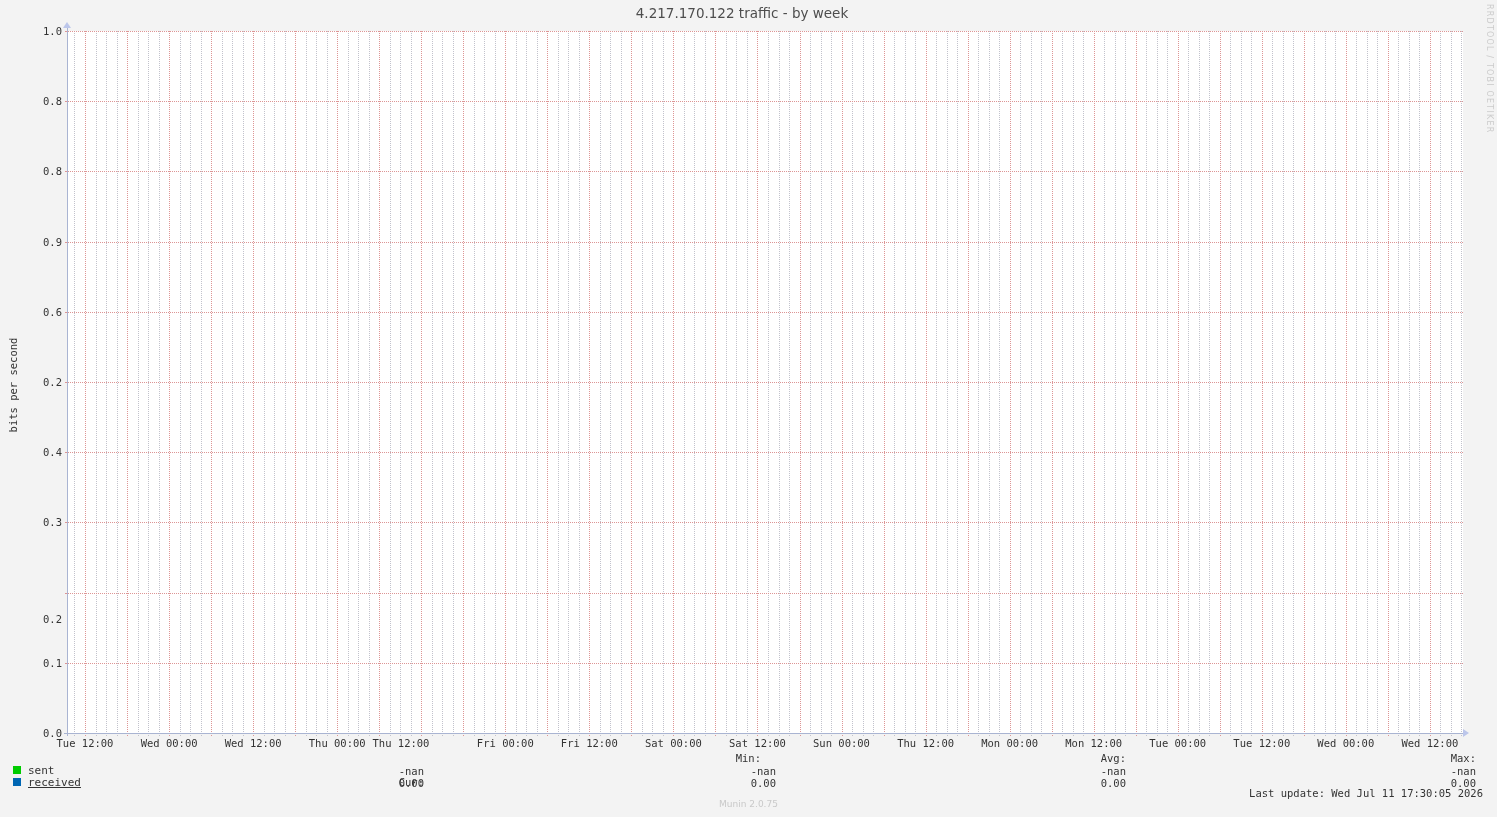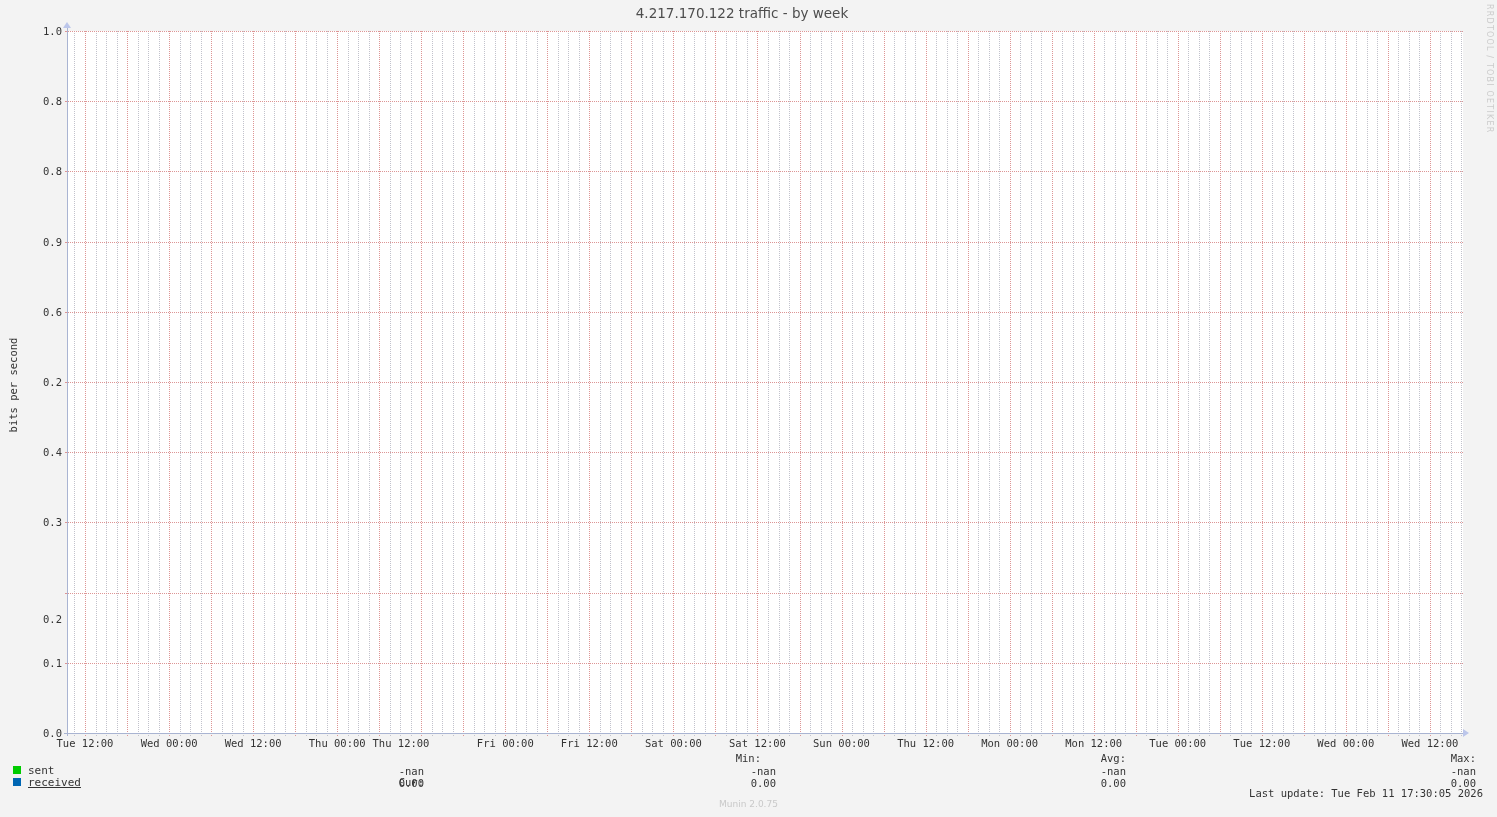--- a/index.html
+++ b/index.html
@@ -296,14 +296,14 @@
     <div class="stat-cell" style="left: 304px; top: 764.5px;">-nan</div>
     <div class="stat-cell" style="left: 656px; top: 764.5px;">-nan</div>
     <div class="stat-cell" style="left: 1006px; top: 764.5px;">-nan</div>
     <div class="stat-cell" style="left: 1356px; top: 764.5px;">-nan</div>
     <div class="stat-cell" style="left: 304px; top: 777px;">0.00</div>
     <div class="stat-cell" style="left: 656px; top: 777px;">0.00</div>
     <div class="stat-cell" style="left: 1006px; top: 777px;">0.00</div>
     <div class="stat-cell" style="left: 1356px; top: 777px;">0.00</div>
   </div>
 
-<div class="last-update">Last update: Tue Feb 11 17:30:05 2026</div>
+<div class="last-update">Last update: Wed Jul 11 17:30:05 2026</div>
 <div class="munin-version">Munin 2.0.75</div>
 
 </body></html>

